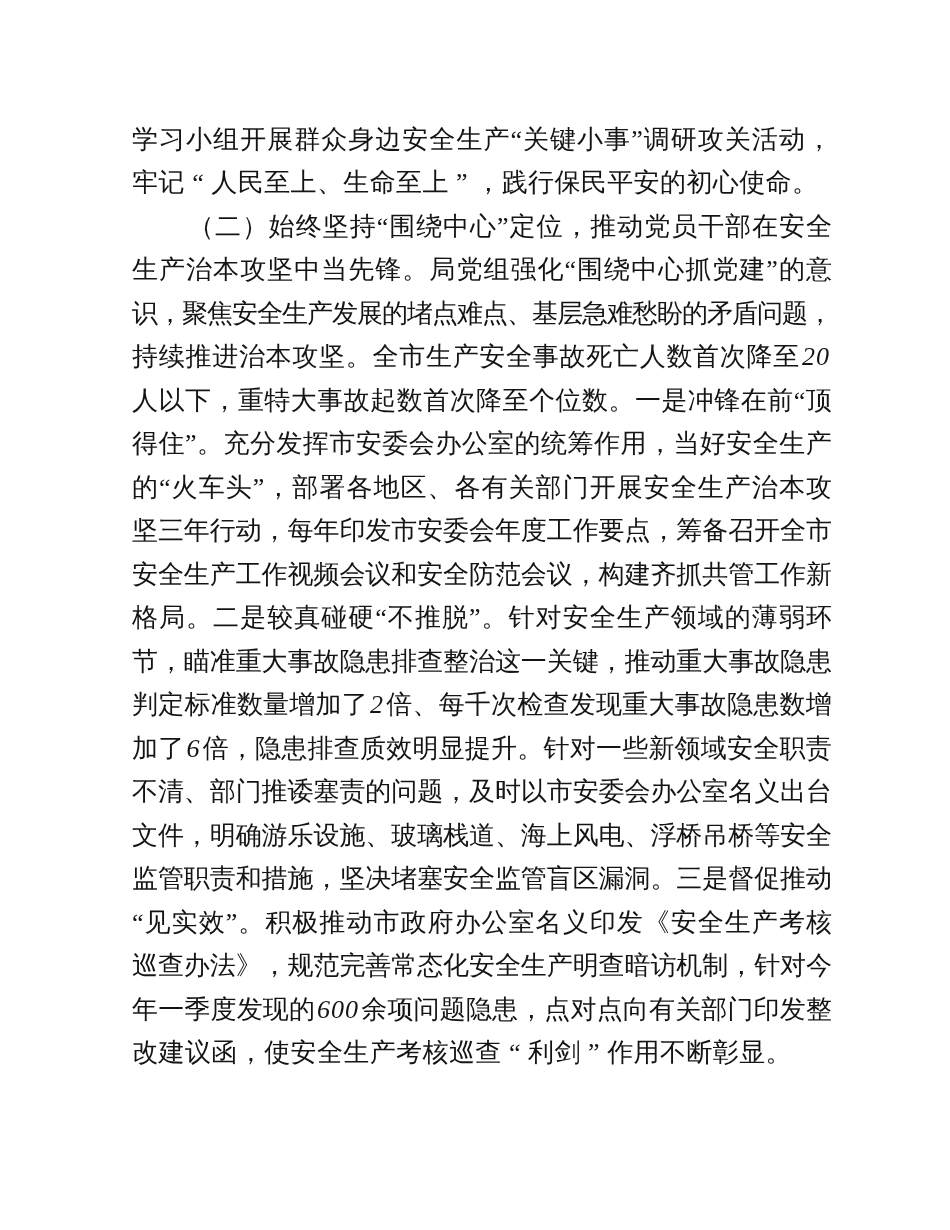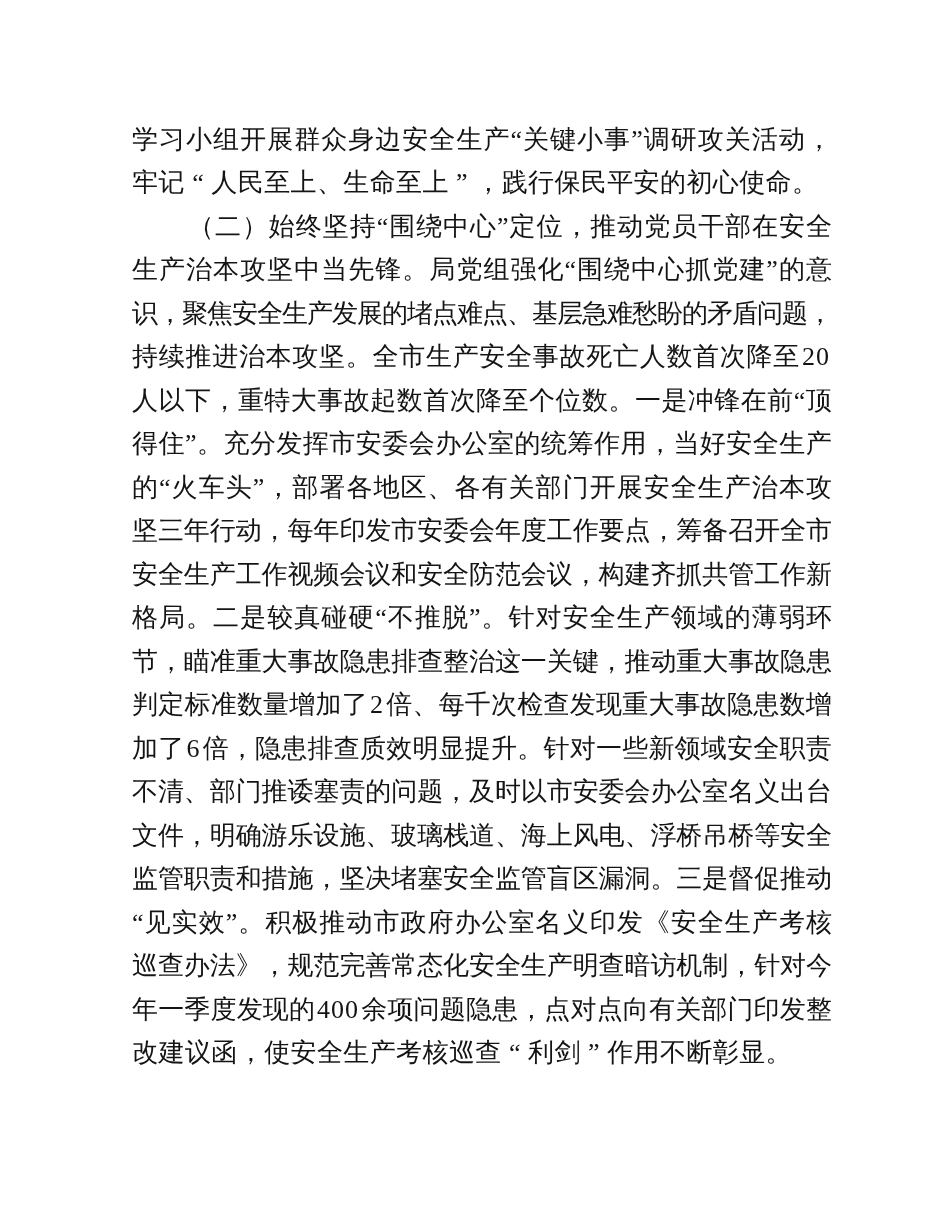--- a/index.html
+++ b/index.html
@@ -44,20 +44,21 @@
     line-height: 1;
     text-align: center;
   }
   .line.last .ch {
     flex: 0 0 auto;
     width: 26.4px;
   }
   .ch.num {
     letter-spacing: 1px;
     padding: 0 2px;
+    font-style: italic;
   }
 </style>
 </head>
 <body>
 
 <div class="page">
   <div class="doc-body" id="doc-body" style="color: rgb(20, 20, 20);">
       <div class="line">
         <span class="ch">学</span>
         <span class="ch">习</span>
@@ -636,21 +637,21 @@
         <span class="ch">今</span>
       </div>
       <div class="line">
         <span class="ch">年</span>
         <span class="ch">一</span>
         <span class="ch">季</span>
         <span class="ch">度</span>
         <span class="ch">发</span>
         <span class="ch">现</span>
         <span class="ch">的</span>
-        <span class="ch num">400</span>
+        <span class="ch num">600</span>
         <span class="ch">余</span>
         <span class="ch">项</span>
         <span class="ch">问</span>
         <span class="ch">题</span>
         <span class="ch">隐</span>
         <span class="ch">患</span>
         <span class="ch">，</span>
         <span class="ch">点</span>
         <span class="ch">对</span>
         <span class="ch">点</span>

